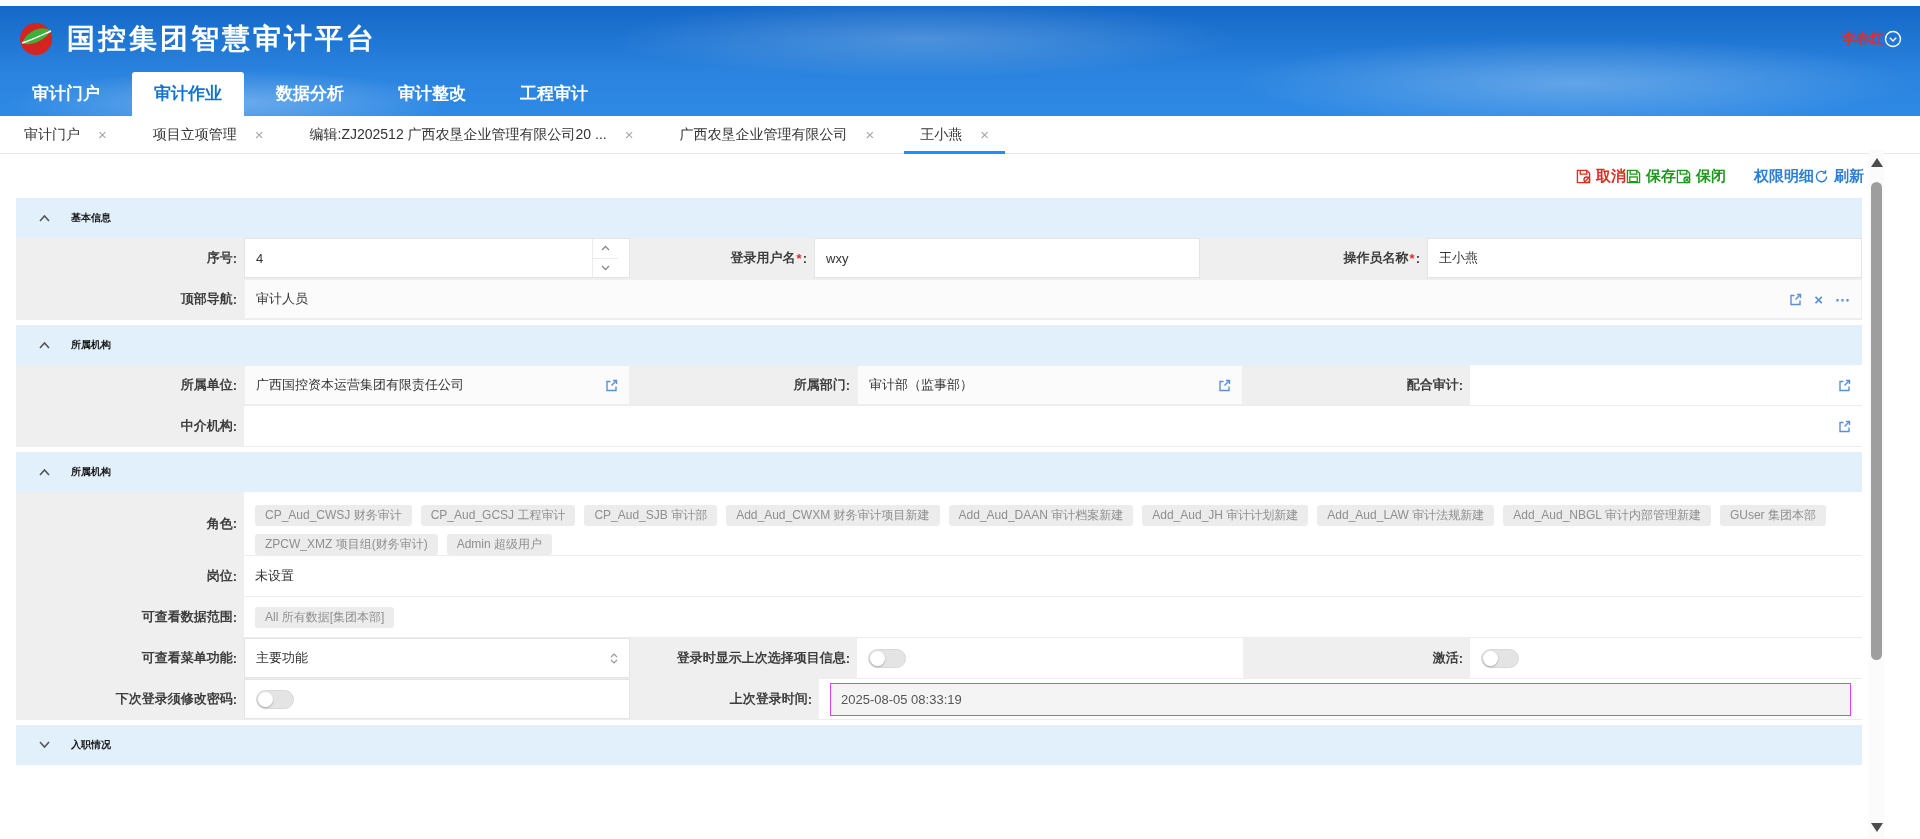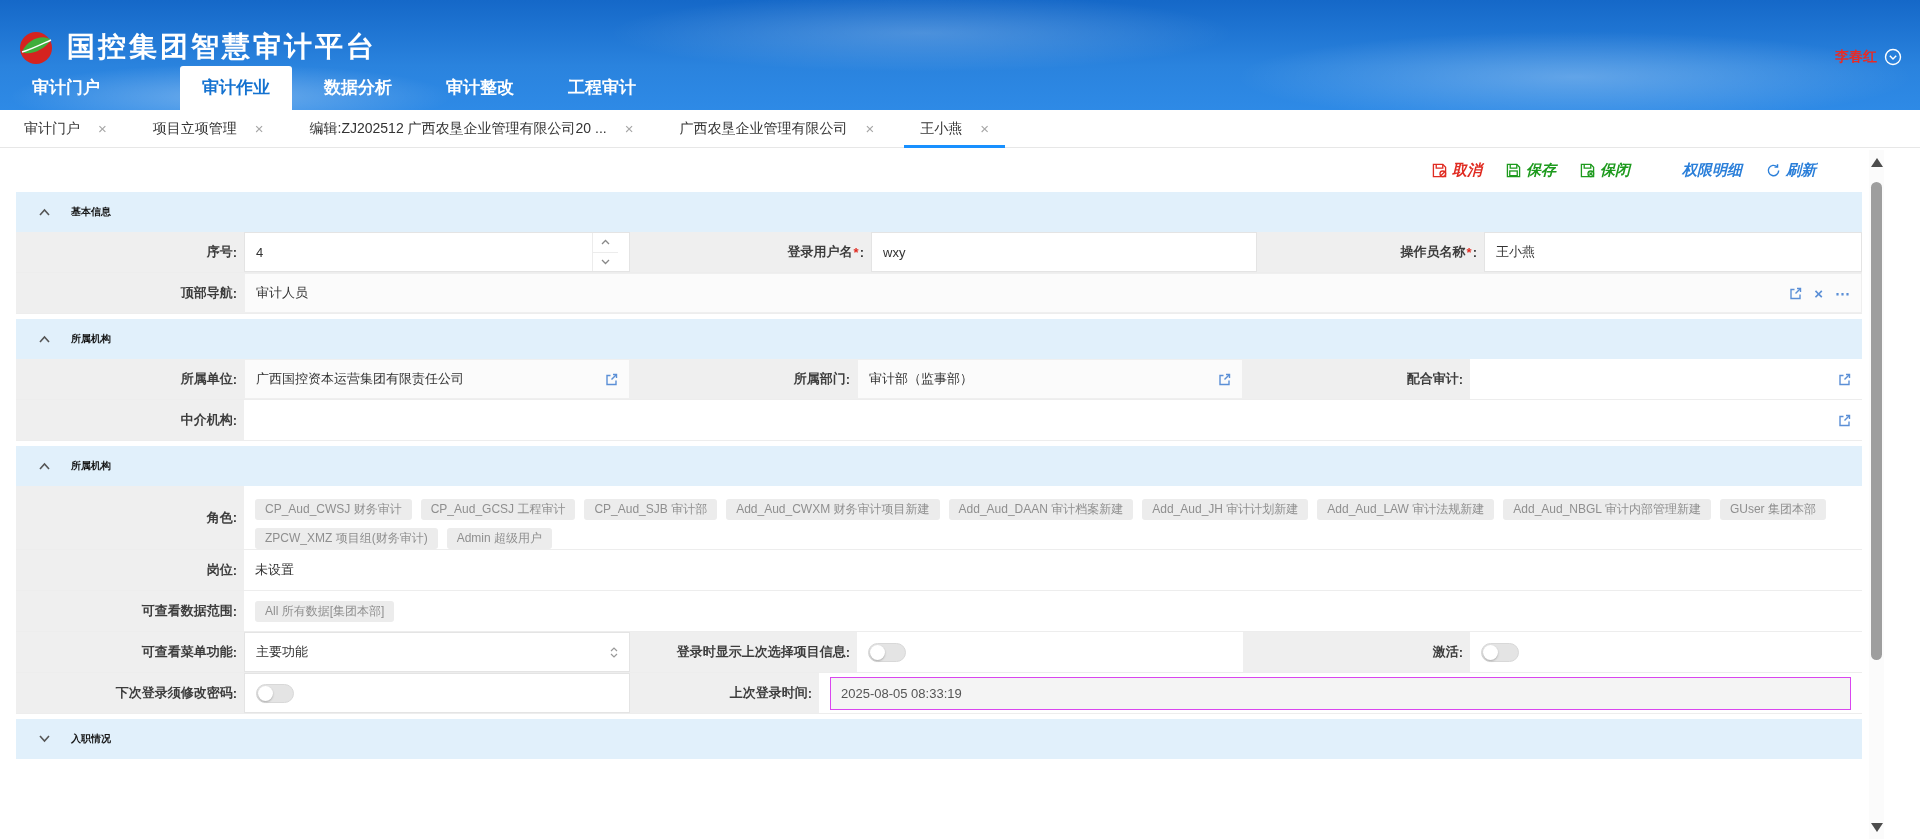--- a/index.html
+++ b/index.html
@@ -7,42 +7,42 @@
   font-family:"Liberation Sans", sans-serif; }
 
 
 .app-header { height:110px; position:relative;
   background-image:
     radial-gradient(ellipse 340px 50px at 12% 88%, rgba(255,255,255,.30), transparent 65%),
     radial-gradient(ellipse 480px 60px at 48% 30%, rgba(255,255,255,.20), transparent 65%),
     radial-gradient(ellipse 520px 70px at 82% 70%, rgba(255,255,255,.26), transparent 65%),
     linear-gradient(180deg,#1568c8 0%, #2a83de 60%, #2e8ae6 100%);
 }
-.header-top { height:66px; display:flex; align-items:flex-end; padding:0 18px; }
+.header-top { height:66px; display:flex; align-items:center; padding:0 18px;margin-top:6px; }
 .logo { width:36px; height:36px; margin-right:13px; flex:0 0 auto; }
 .app-title { color:#fff; font-size:28px; font-weight:bold; letter-spacing:3px; }
-.header-user { margin-left:auto; display:flex; align-items:center; gap:7px;
+.header-user { margin-left:auto; display:flex; align-items:center; 
   color:#e82b26; font-size:14px; font-weight:bold; cursor:pointer; }
 .nav-row { height:44px; display:flex; align-items:flex-end; padding-left:10px; }
 .nav-item { line-height:44px; padding:0 22px; color:#fff; font-size:17px;
   font-weight:bold; margin-right:10px; cursor:pointer; white-space:nowrap; }
-.nav-item.active { background:#fff; color:#1472d0; border-radius:3px 3px 0 0;margin-left:48px; }
+.nav-item.active { background:#fff; color:#1472d0; border-radius:3px 3px 0 0; }
 
 
 .doc-tabs { height:38px; background:#fff; border-bottom:1px solid #e7e7e7;
   display:flex; align-items:stretch; padding-left:14px; }
 .doc-tab { display:flex; align-items:center; padding:0 10px; margin-right:26px;
   font-size:14px; color:#333; position:relative; cursor:pointer; white-space:nowrap; }
 .doc-tab .close { margin-left:18px; color:#a6a6a6; font-size:15px; line-height:1; }
 .doc-tab.active::after { content:""; position:absolute; left:-6px; right:-6px; bottom:-1px;
   height:3px; background:#1890ff; }
 
 
 .toolbar { height:44px; background:#fff; display:flex; align-items:center;
-  justify-content:flex-end; gap:24px; padding-right:104px;font-style:italic; }
+  justify-content:flex-end; padding-right:56px; }
 .tbtn { display:flex; align-items:center; gap:5px; font-size:15px; font-weight:bold; cursor:pointer; }
 .tbtn.red   { color:#e02b21; }
 .tbtn.green { color:#1d9a1d; }
 .tbtn.blue  { color:#2b7fd9; }
 .tbtn.space { margin-left:28px; }
 
 
 .content { padding:0 58px 0 16px; }
 .gap { height:5px; }
 .sec { height:40px; background:#e1f0fb; display:flex; align-items:center; }
@@ -225,21 +225,21 @@
               <polyline points="1,5 4.5,1.5 8,5"></polyline>
             </svg>
         </div>
         <div>
           <svg width="9" height="6" viewBox="0 0 9 6" fill="none" stroke="#888" stroke-width="1.3">
               <polyline points="1,1 4.5,4.5 8,1"></polyline>
             </svg>
         </div>
       </div>
     </div>
-    <div class="lbl" style="width:241px">
+    <div class="lbl" style="width:184px">
       <span>登录用户名</span>
         <span class="req">*</span>
         <span>:</span>
     </div>
     <div class="val w-v edit">
       <span>wxy</span>
     </div>
     <div class="lbl" style="width:227px">
       <span>操作员名称</span>
         <span class="req">*</span>

